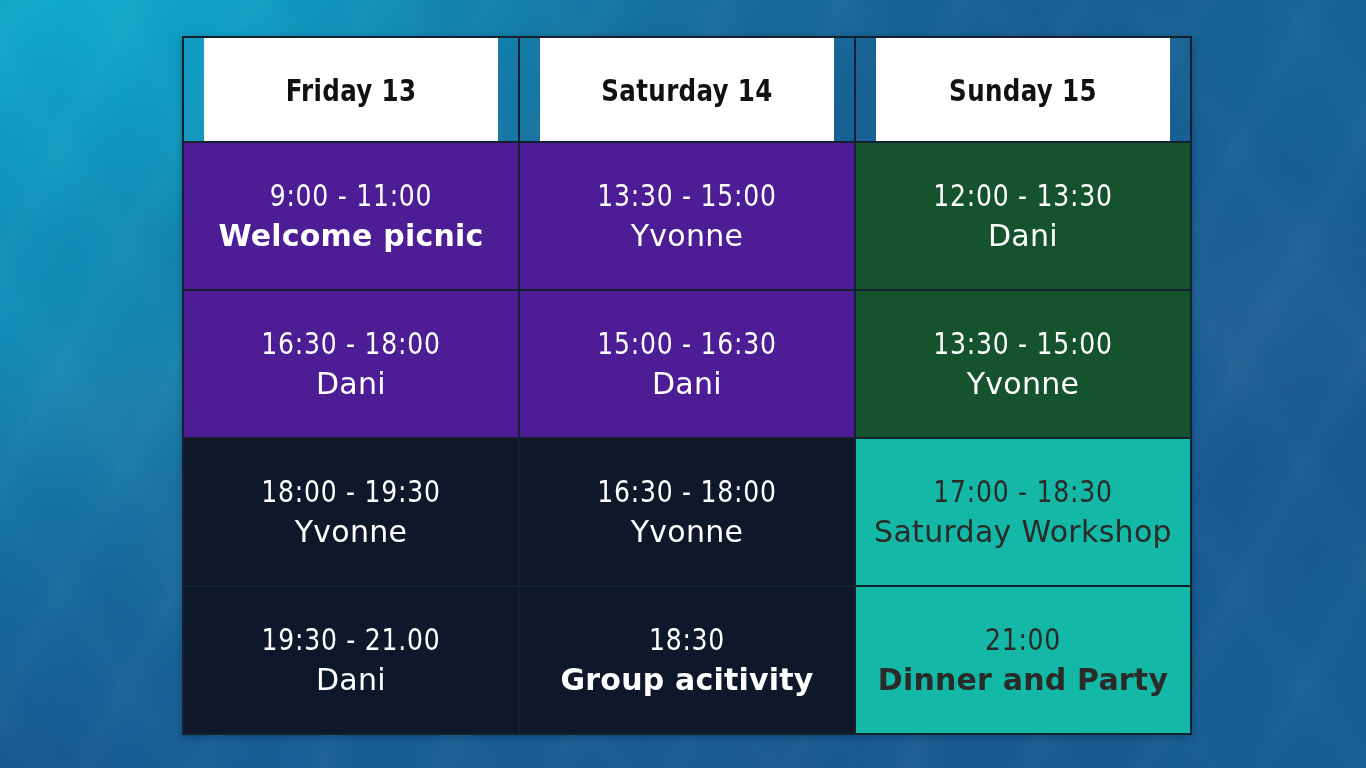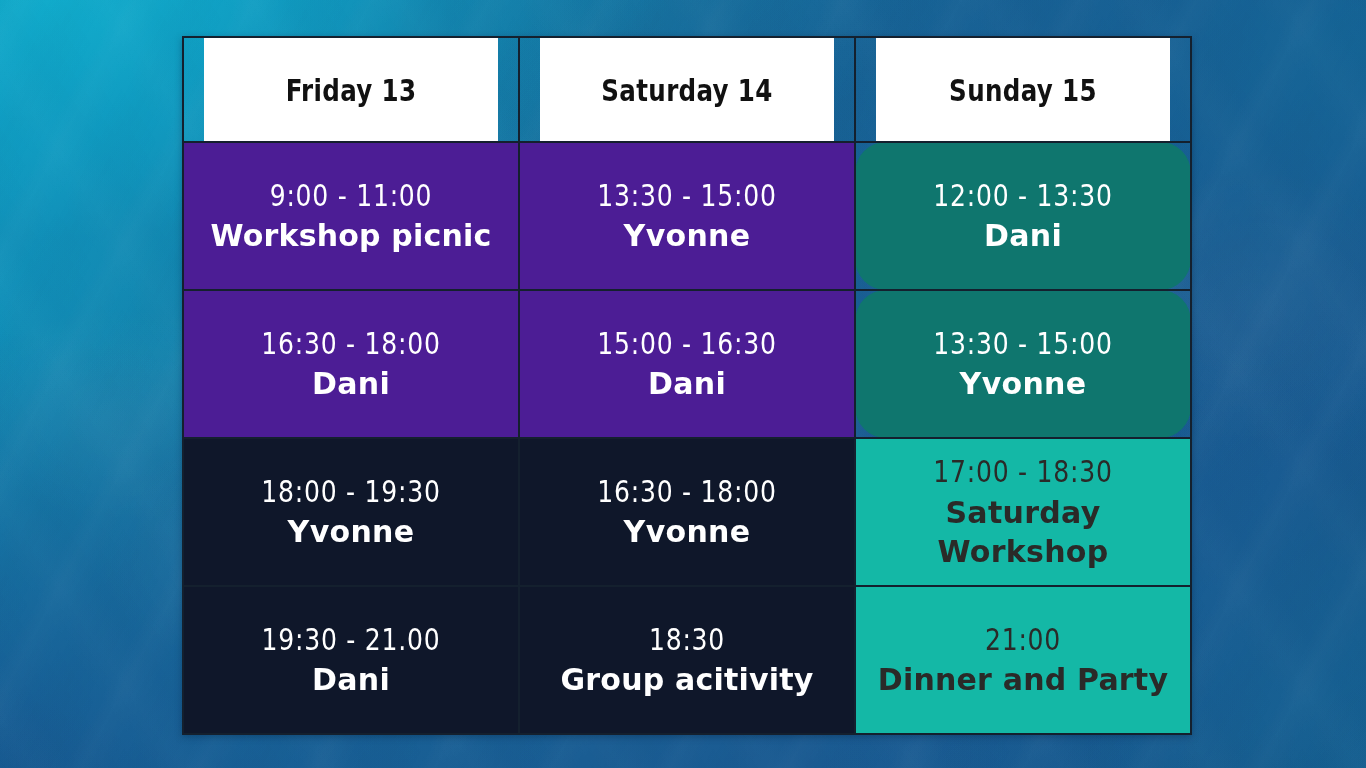--- a/index.html
+++ b/index.html
@@ -141,30 +141,29 @@
     letter-spacing:.8px;
     transform:scaleX(0.93);
   }
   .cell-who {
     display:block;
     font-family:"DejaVu Sans", sans-serif;
     font-size:30px;
     line-height:1.3;
     letter-spacing:.3px;
     margin-top:2px;
-    font-weight:bold;
   }
   .cell-who.bold {
     font-weight:bold;
     letter-spacing:.2px;
   }
 
   
   td.c-blue   { background:#4c1d95; }
-  td.c-purple { background:#0f766e;border-radius:31px; }
+  td.c-purple { background:#14532d; }
   td.c-teal   { background:#0f172a; }
   td.c-pale   { background:#14b8a6; }
 
   td.t-light .cell-time,
   td.t-light .cell-who { color:#ffffff; }
 
   td.t-dark .cell-time,
   td.t-dark .cell-who  { color:#2a2a28; }
 </style>
 </head>
@@ -185,21 +184,21 @@
       <tr>
         <th>Friday 13</th>
         <th>Saturday 14</th>
         <th>Sunday 15</th>
       </tr>
     </thead>
     <tbody id="schedule-body">
         <tr>
           <td class="c-blue t-light">
             <span class="cell-time">9:00 - 11:00</span>
-            <span class="cell-who bold">Workshop picnic</span>
+            <span class="cell-who bold">Welcome picnic</span>
           </td>
           <td class="c-blue t-light">
             <span class="cell-time">13:30 - 15:00</span>
             <span class="cell-who">Yvonne</span>
           </td>
           <td class="c-purple t-light">
             <span class="cell-time">12:00 - 13:30</span>
             <span class="cell-who">Dani</span>
           </td>
         </tr>

